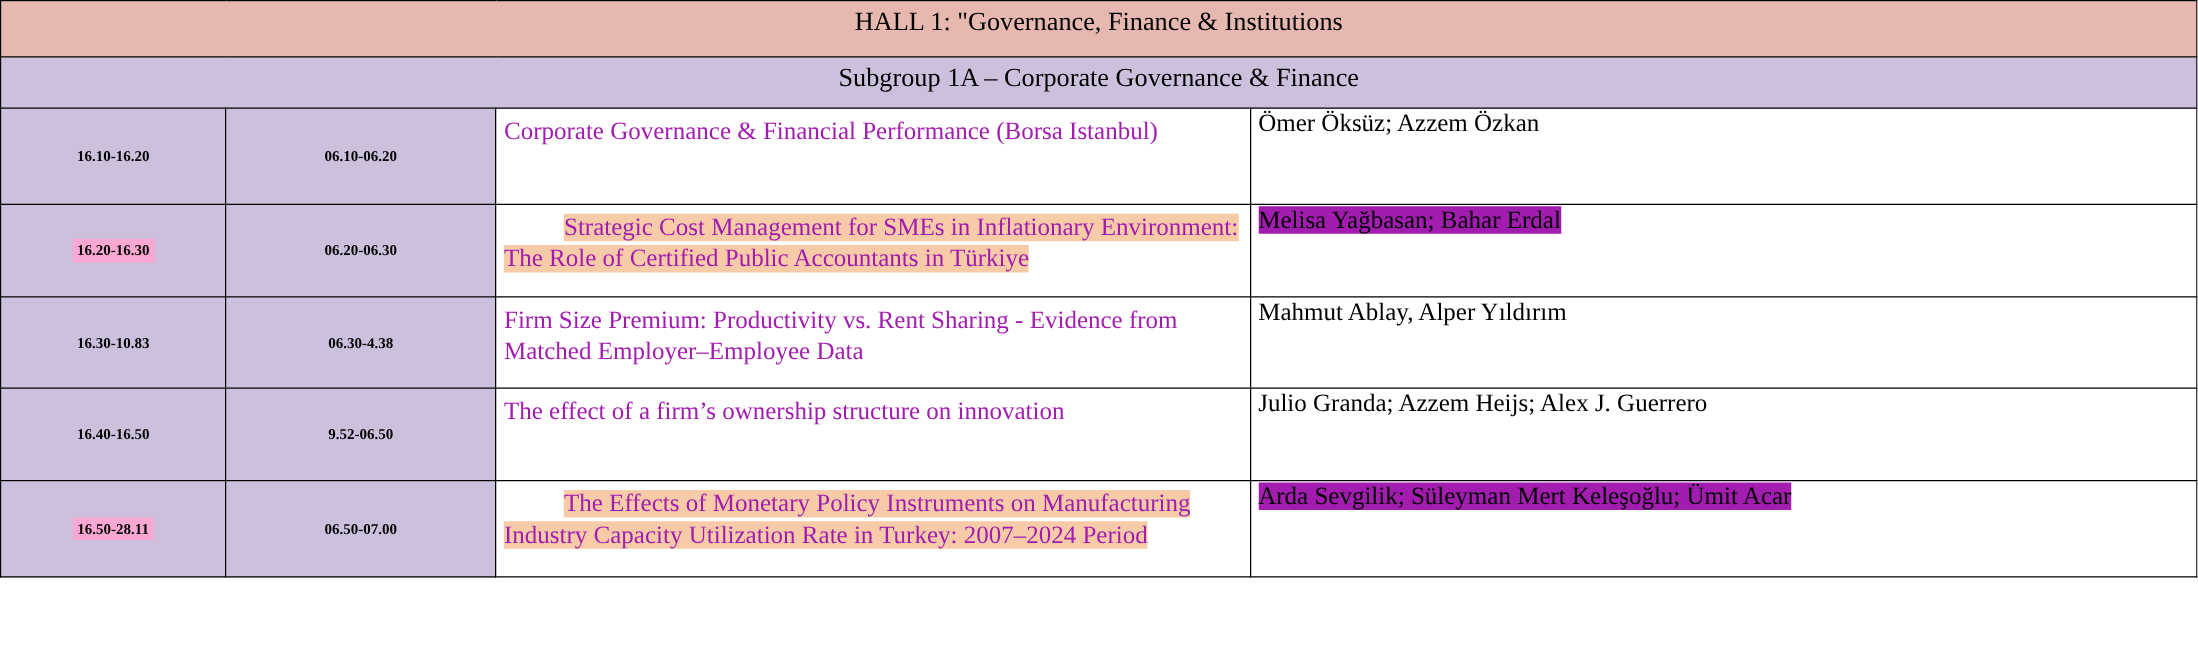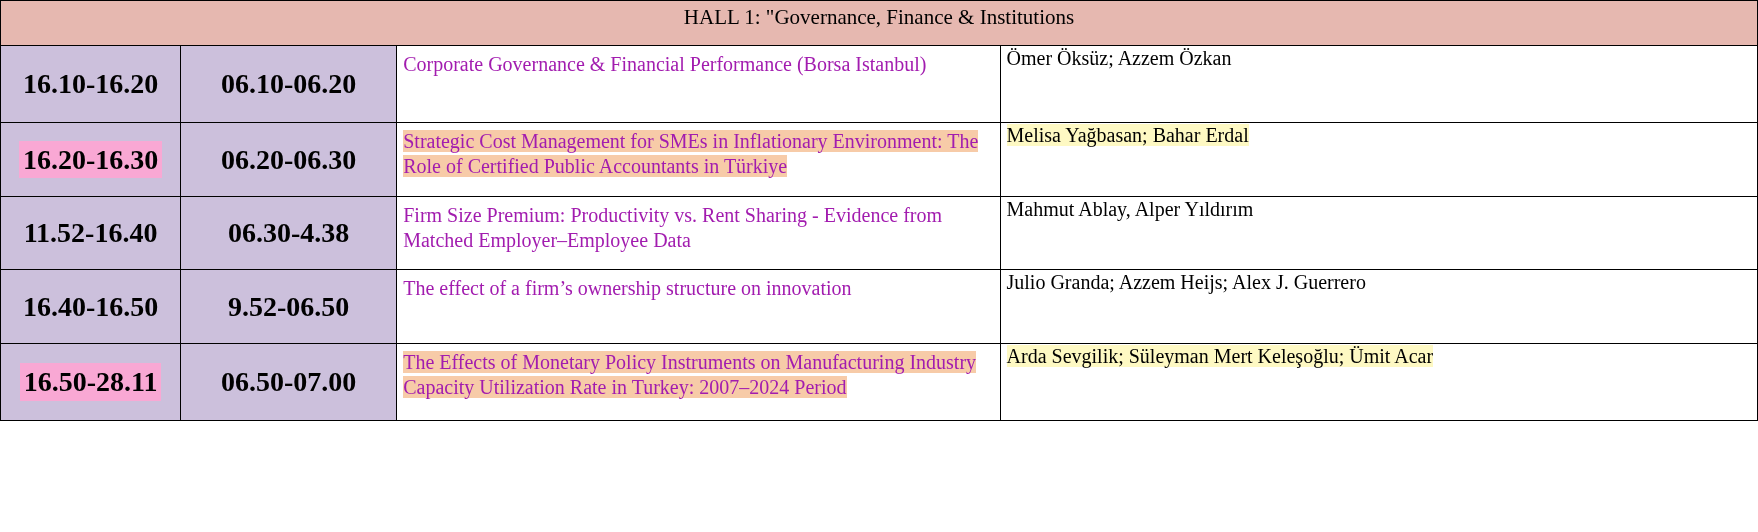--- a/index.html
+++ b/index.html
@@ -52,21 +52,21 @@
   .hall-cell, .subgroup-cell {
     display: block;
     padding: 4px 6px;
     line-height: 1.2;
   }
 
   .time-cell {
     background: #ccc0dc;
     text-align: center;
     vertical-align: middle !important;
-    font-size: 28px;
+    font-size: 12px;
     font-weight: bold;
     color: #000;
   }
   .time-inner {
     display: block;
     padding: 2px 4px;
     line-height: 1.2;
   }
   .time-inner.hl {
     background: #f9a8d4;
@@ -79,35 +79,36 @@
     color: #a21caf;
     line-height: 1.25;
     vertical-align: top;
   }
   .title-inner {
     display: block;
     padding: 6px 4px 4px 6px;
   }
   .title-inner span.hl {
     background: #f7cba8;
+    margin-left: 48px;
   }
 
   .authors-cell {
     background: #ffffff;
     font-size: 20px;
     color: #000;
     line-height: 1.25;
     vertical-align: middle;
   }
   .authors-inner {
     display: block;
     padding: 0 4px 4px 6px;
   }
   .authors-inner span.hl {
-    background: #fef9c3;
+    background: #a21caf;
   }
 
   .row-h1 td { height: 76px; }
   .row-h2 td { height: 73px; }
   .row-h3 td { height: 72px; }
   .row-h4 td { height: 73px; }
   .row-h5 td { height: 76px; }
 </style>
 </head>
 <body>
@@ -119,20 +120,25 @@
       <col class="c-time2">
       <col class="c-title">
       <col class="c-authors">
     </colgroup>
     <tbody>
       <tr class="hall-row">
         <td colspan="4">
           <span class="hall-cell">HALL 1: "Governance, Finance &amp; Institutions</span>
         </td>
       </tr>
+      <tr class="subgroup-row">
+        <td colspan="4">
+          <span class="subgroup-cell">Subgroup 1A – Corporate Governance &amp; Finance</span>
+        </td>
+      </tr>
 
       <tr class="row-h1">
         <td class="time-cell">
           <span class="time-inner">16.10-16.20</span>
         </td>
         <td class="time-cell">
           <span class="time-inner">06.10-06.20</span>
         </td>
         <td class="title-cell">
           <span class="title-inner">Corporate Governance &amp; Financial Performance (Borsa Istanbul)</span>
@@ -152,21 +158,21 @@
         <td class="title-cell">
           <span class="title-inner"><span class="hl">Strategic Cost Management for SMEs in Inflationary Environment: The Role of Certified Public Accountants in Türkiye</span></span>
         </td>
         <td class="authors-cell">
           <span class="authors-inner"><span class="hl">Melisa Yağbasan; Bahar Erdal</span></span>
         </td>
       </tr>
 
       <tr class="row-h3">
         <td class="time-cell">
-          <span class="time-inner">11.52-16.40</span>
+          <span class="time-inner">16.30-10.83</span>
         </td>
         <td class="time-cell">
           <span class="time-inner">06.30-4.38</span>
         </td>
         <td class="title-cell">
           <span class="title-inner">Firm Size Premium: Productivity vs. Rent Sharing - Evidence from Matched Employer–Employee Data</span>
         </td>
         <td class="authors-cell">
           <span class="authors-inner">Mahmut Ablay, Alper Yıldırım</span>
         </td>

